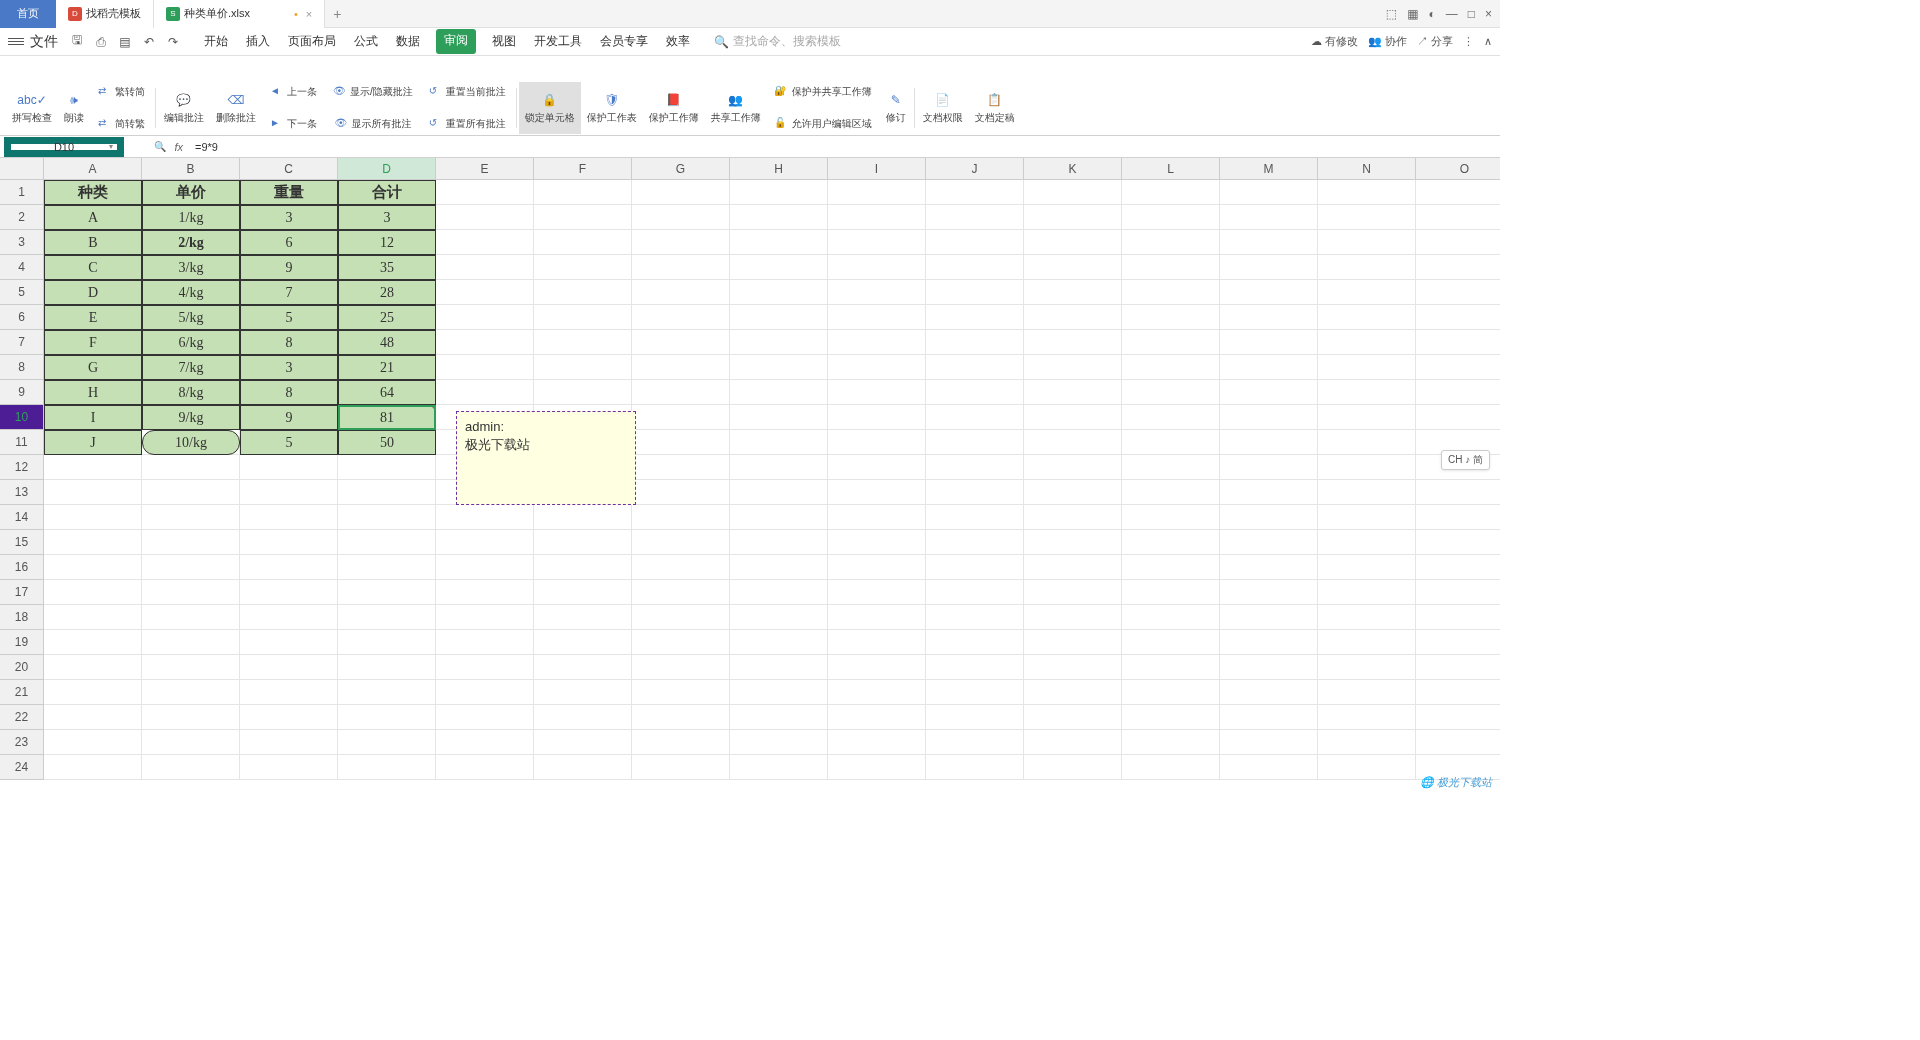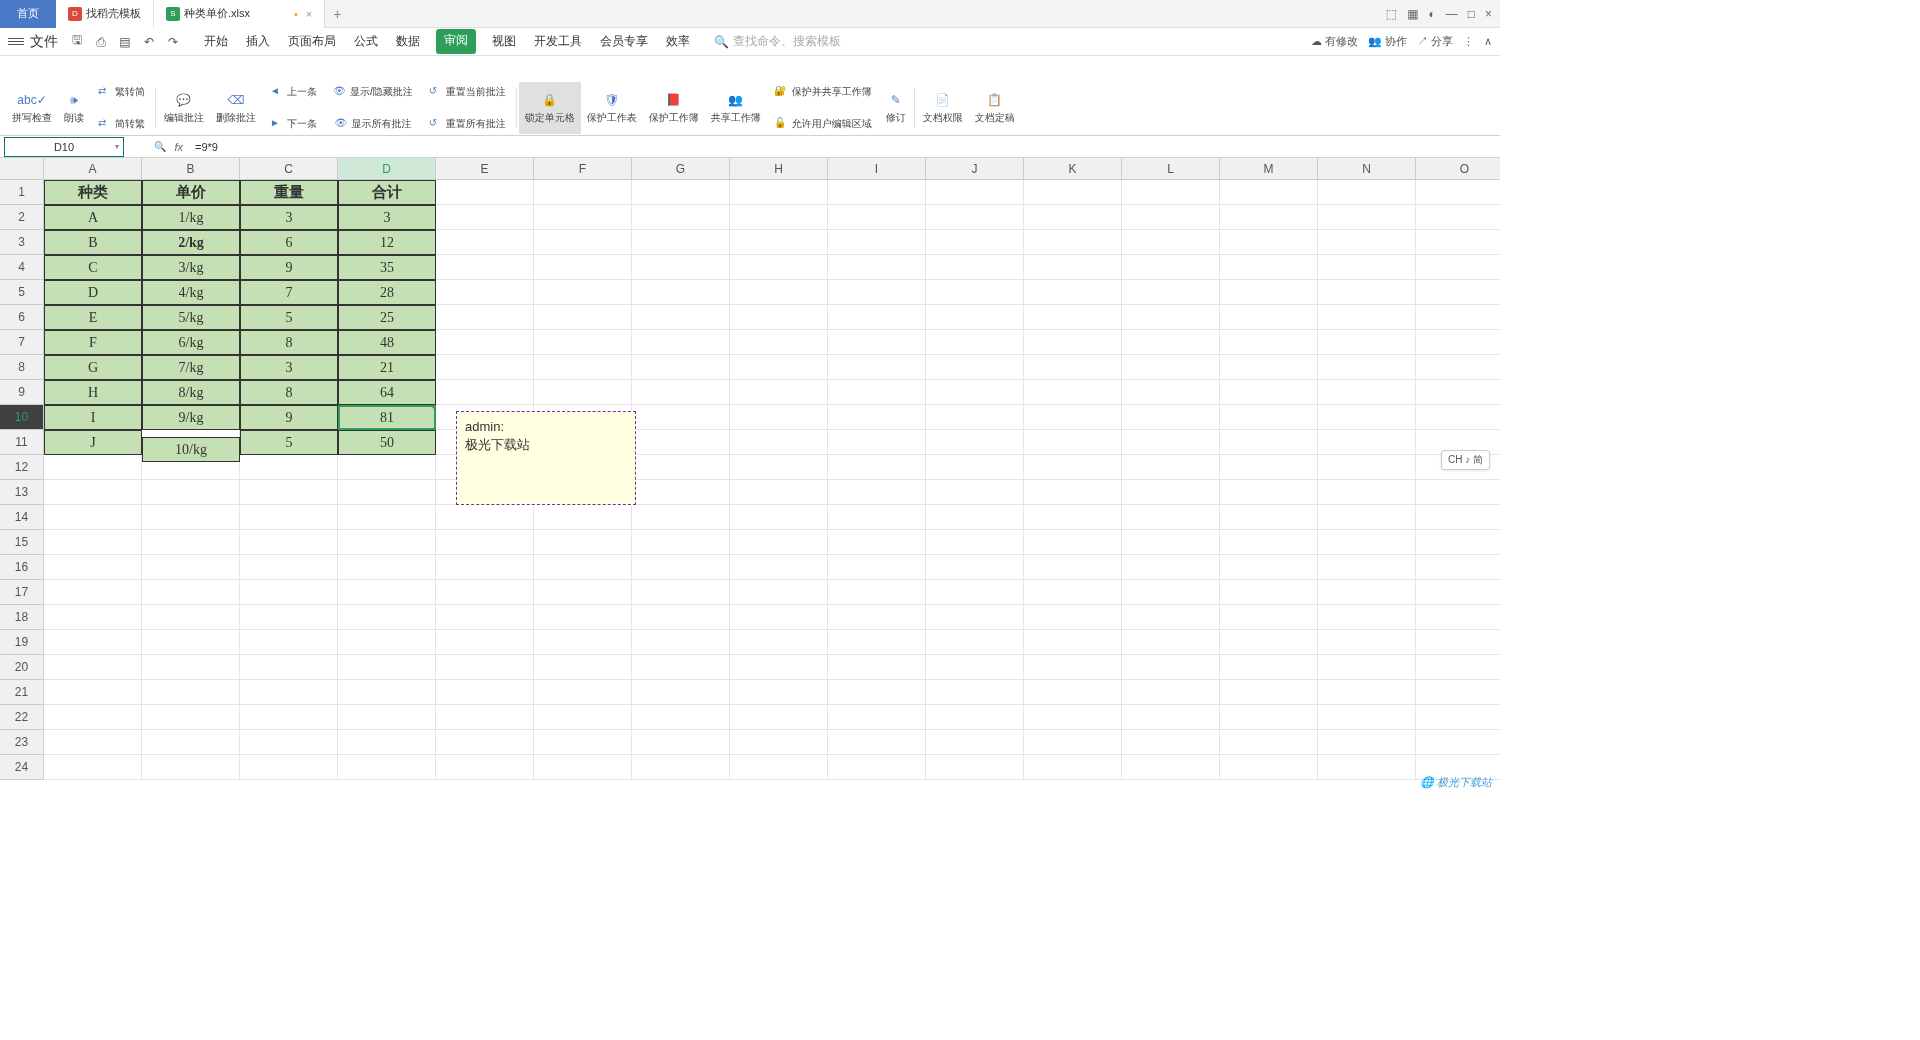--- a/index.html
+++ b/index.html
@@ -38,36 +38,36 @@
 .rgroup .ricon { width: 18px; height: 18px; display: flex; align-items: center; justify-content: center; color: #4a7ac7; }
 .rgroup .rlabel { font-size: 10px; color: #444; }
 .rgroup.double { gap: 1px; }
 .rrow { display: flex; align-items: center; gap: 3px; font-size: 10px; color: #444; padding: 1px 2px; cursor: pointer; }
 .rrow .sicon { width: 14px; height: 14px; color: #4a7ac7; }
 .rsep { width: 1px; height: 40px; background: #e0e0e0; margin: 0 2px; }
 .rgroup.selected { background: #e0e0e0; }
 
 
 .formulabar { height: 22px; display: flex; align-items: center; border-bottom: 1px solid #d0d0d0; }
-.namebox { width: 120px; height: 20px; border: 1px solid #0f766e; margin-left: 4px; display: flex; align-items: center; justify-content: center; font-size: 11px; background: #fff; position: relative; }
+.namebox { width: 120px; height: 20px; border: 7px solid #0f766e; margin-left: 4px; display: flex; align-items: center; justify-content: center; font-size: 11px; background: #fff; position: relative; }
 .namebox::after { content: "▾"; position: absolute; right: 4px; font-size: 8px; color: #888; }
 .fx-area { display: flex; align-items: center; margin-left: 30px; gap: 8px; flex: 1; }
 .fx-icon { color: #888; font-size: 10px; }
 .fx-label { font-style: italic; font-size: 11px; color: #666; }
 .fx-input { font-size: 11px; color: #333; margin-left: 4px; }
 
 
 .grid-wrap { position: relative; height: 664px; overflow: hidden; background: #fff; }
 .corner { position: absolute; left: 0; top: 0; width: 44px; height: 22px; background: #f0f0f0; border: 1px solid #ccc; border-top: none; border-left: none; }
 .colheads { position: absolute; left: 44px; top: 0; height: 22px; display: flex; }
 .colhead { width: 98px; height: 22px; background: #f0f0f0; border-right: 1px solid #ccc; border-bottom: 1px solid #ccc; display: flex; align-items: center; justify-content: center; font-size: 12px; color: #555; }
 .colhead.sel { background: #d0e8d8; color: #2e9e5b; }
 .rowheads { position: absolute; left: 0; top: 22px; width: 44px; }
 .rowhead { width: 44px; height: 25px; background: #f0f0f0; border-right: 1px solid #ccc; border-bottom: 1px solid #ccc; display: flex; align-items: center; justify-content: center; font-size: 12px; color: #555; }
-.rowhead.sel { background: #404040; color: #2e9e5b; }
+.rowhead.sel { background: #4c1d95; color: #2e9e5b; }
 .cells { position: absolute; left: 44px; top: 22px; }
 .cell { position: absolute; width: 98px; height: 25px; border-right: 1px solid #e5e5e5; border-bottom: 1px solid #e5e5e5; display: flex; align-items: center; justify-content: center; font-size: 14px; font-family: "SimSun", serif; }
 .cell.tbl { background: #c5e0b4; border: 1px solid #333; }
 .cell.tbl.hdr { font-weight: bold; font-size: 15px; }
 .active-cell { position: absolute; border: 2px solid #2e9e5b; pointer-events: none; }
 .comment-mark { position: absolute; width: 0; height: 0; border-left: 6px solid transparent; border-top: 6px solid #c0504d; right: 0; top: 0; }
 
 .comment-box { position: absolute; background: #ffffe1; border: 1.5px dashed #7030a0; padding: 6px 8px; font-size: 13px; font-family: "SimSun", serif; line-height: 1.4; }
 .comment-author { font-weight: normal; }
 
@@ -705,21 +705,21 @@
       <div class="cell tbl" style="left: 294px; top: 175px;">21</div>
       <div class="cell tbl" style="left: 0px; top: 200px;">H</div>
       <div class="cell tbl" style="left: 98px; top: 200px;">8/kg</div>
       <div class="cell tbl" style="left: 196px; top: 200px;">8</div>
       <div class="cell tbl" style="left: 294px; top: 200px;">64</div>
       <div class="cell tbl" style="left: 0px; top: 225px;">I</div>
       <div class="cell tbl" style="left: 98px; top: 225px;">9/kg</div>
       <div class="cell tbl" style="left: 196px; top: 225px;">9</div>
       <div class="cell tbl" style="left: 294px; top: 225px;">81</div>
       <div class="cell tbl" style="left: 0px; top: 250px;">J</div>
-      <div class="cell tbl" style="left: 98px; top: 257px;">10/kg</div>
+      <div class="cell tbl" style="left: 98px; top: 250px; border-radius: 12px;">10/kg</div>
       <div class="cell tbl" style="left: 196px; top: 250px;">5</div>
       <div class="cell tbl" style="left: 294px; top: 250px;">50</div>
       <div style="position: absolute; left: 294px; top: 225px; width: 98px; height: 25px;">
         <div class="comment-mark"></div>
       </div>
     </div>
   <div class="active-cell" style="left:338px;top:247px;width:98px;height:25px"></div>
   <div class="comment-box" style="left:456px;top:253px;width:180px;height:94px">
     <div class="comment-author">admin:</div>
     <div>极光下载站</div>

